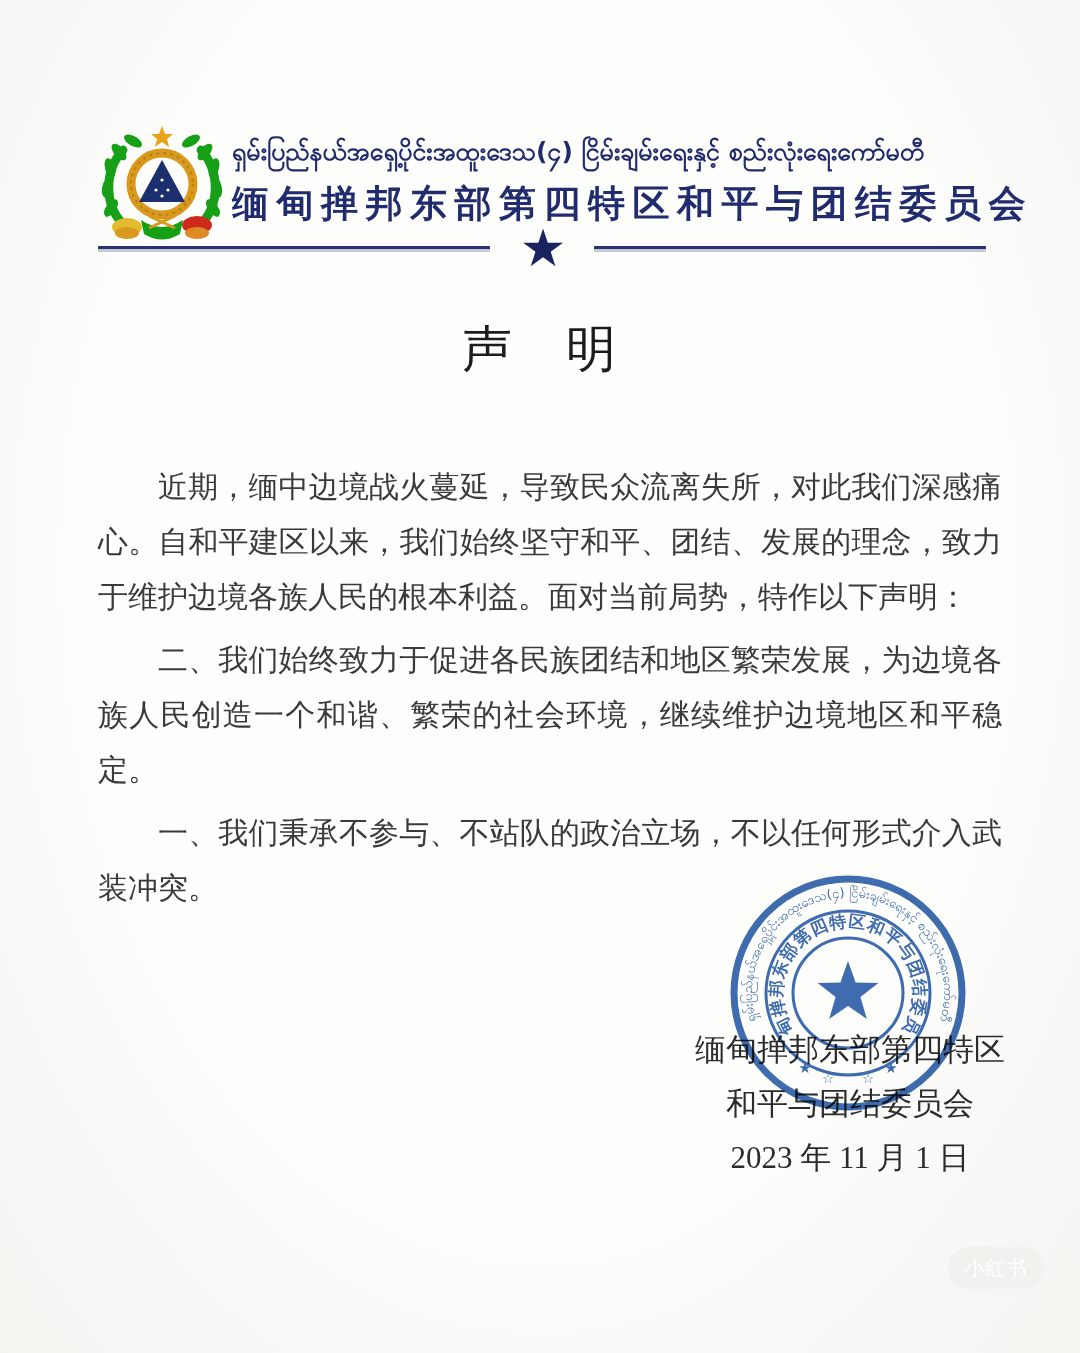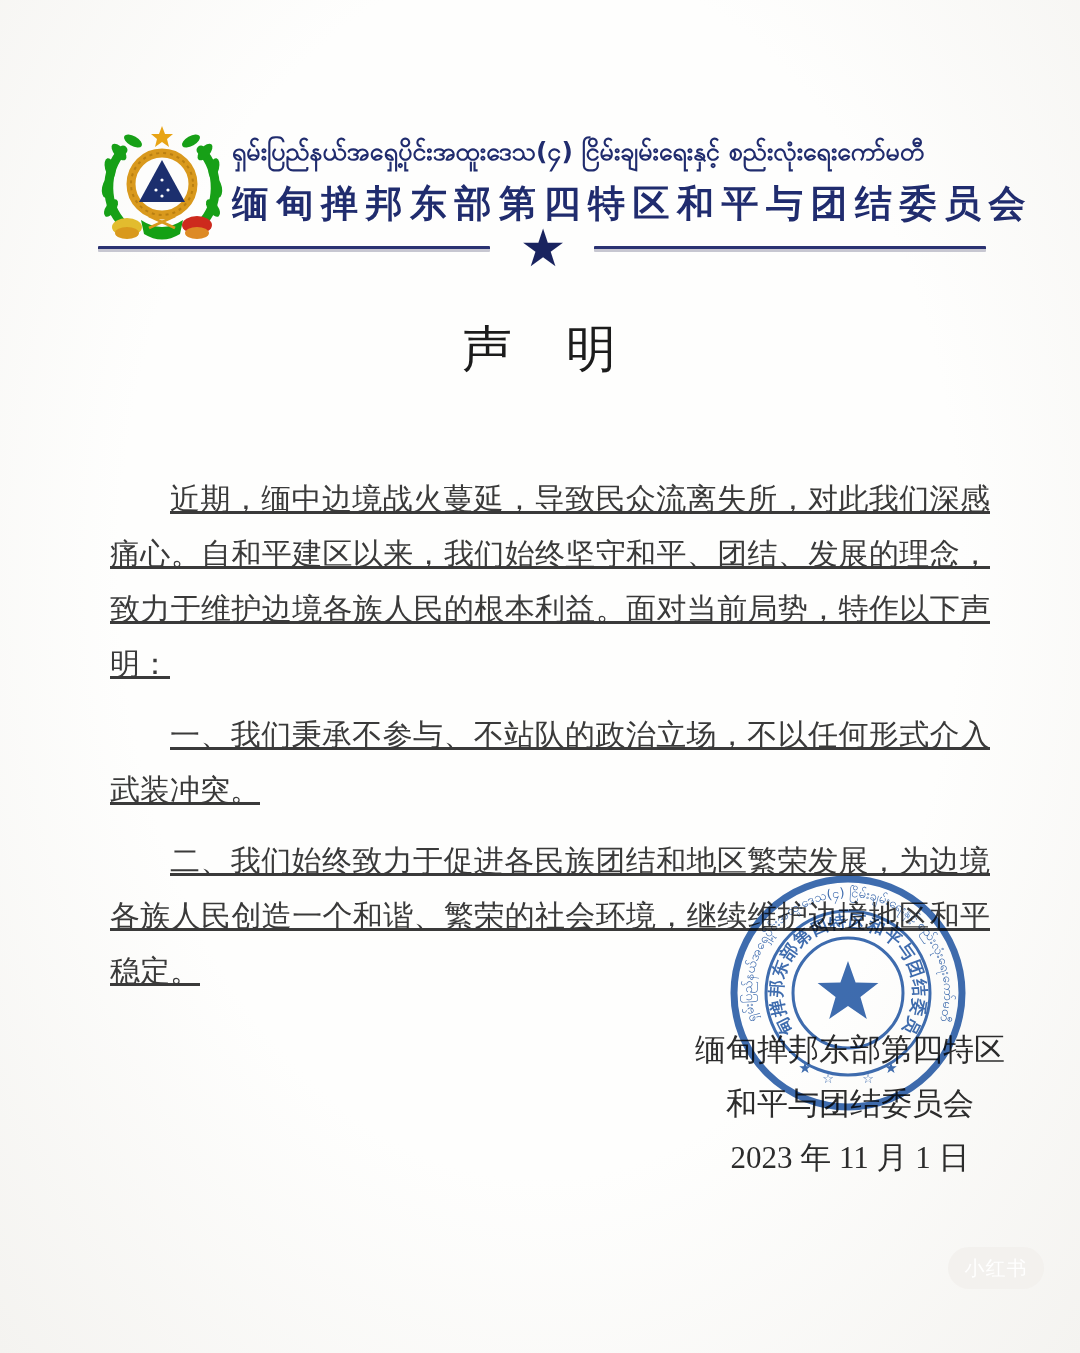--- a/index.html
+++ b/index.html
@@ -43,21 +43,21 @@
     text-align:center;font-size:50px;font-weight:normal;color:#1c1c1c;
     font-family:"Liberation Serif", serif;letter-spacing:2px;
   }
 
   
   .doc-body{
     position:absolute;left:94px;top:455px;width:912px;
     font-size:30px;line-height:55px;color:#3a3a3a;
     text-align:justify;
   }
-  .doc-body p{margin:16px;text-indent:2em;text-decoration:underline;}
+  .doc-body p{margin:4px;text-indent:2em;}
   .doc-body p + p{margin-top:8px;}
 
   
   .signature{
     position:absolute;left:620px;top:1023px;width:460px;
     text-align:center;font-size:31px;line-height:54px;color:#2c2c2c;
   }
   .signature .sig-line{white-space:nowrap;}
 
   
@@ -122,22 +122,22 @@
   </div>
 
   <div class="divider-line left"></div>
   <div class="divider-star">★</div>
   <div class="divider-line right"></div>
 
   <h1 class="doc-title">声　明</h1>
 
   <main class="doc-body">
     <p>近期，缅中边境战火蔓延，导致民众流离失所，对此我们深感痛心。自和平建区以来，我们始终坚守和平、团结、发展的理念，致力于维护边境各族人民的根本利益。面对当前局势，特作以下声明：</p>
+    <p>二、我们始终致力于促进各民族团结和地区繁荣发展，为边境各族人民创造一个和谐、繁荣的社会环境，继续维护边境地区和平稳定。</p>
     <p>一、我们秉承不参与、不站队的政治立场，不以任何形式介入武装冲突。</p>
-    <p>二、我们始终致力于促进各民族团结和地区繁荣发展，为边境各族人民创造一个和谐、繁荣的社会环境，继续维护边境地区和平稳定。</p>
   </main>
 
   <div class="signature">
     <div class="sig-line">缅甸掸邦东部第四特区</div>
     <div class="sig-line">和平与团结委员会</div>
     <div class="sig-line">2023 年 11 月 1 日</div>
   </div>
 
   <svg class="seal" viewBox="-121 -121 242 242" aria-hidden="true">
     <defs>

